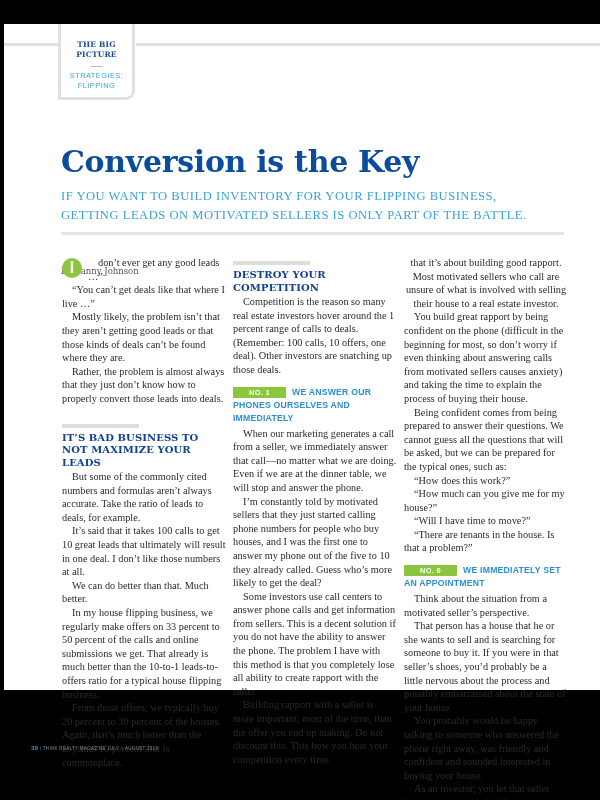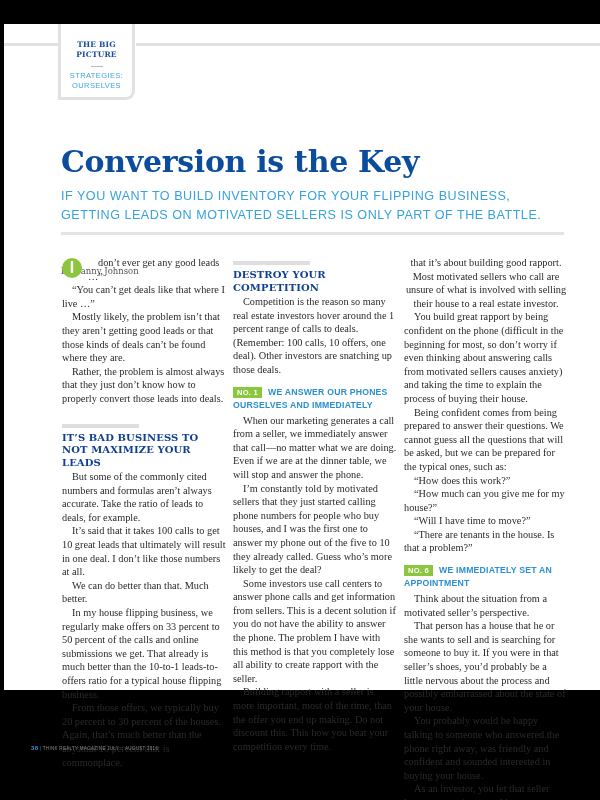--- a/index.html
+++ b/index.html
@@ -6,60 +6,60 @@
   body { width: 600px; height: 800px; background: #000; position: relative; overflow: hidden; font-family: "Liberation Serif", serif; }
   .page { position: absolute; left: 4px; top: 24px; width: 600px; height: 666px; background: #fff; }
   .top-rule-left { position: absolute; left: 0; top: 19px; width: 54px; height: 3px; background: #e1e1e1; }
   .top-rule-right { position: absolute; left: 132px; top: 19px; width: 468px; height: 3px; background: #e1e1e1; }
   .tab { position: absolute; left: 54px; top: 0; width: 77px; height: 76px; border-left: 3px solid #e1e1e1; border-right: 3px solid #e1e1e1; border-bottom: 3px solid #e1e1e1; border-bottom-right-radius: 9px; background: #fff; box-sizing: border-box; text-align: center; }
   .tab-title { font-family: "DejaVu Serif", serif; font-weight: bold; font-size: 7.5px; color: #1a4a9c; line-height: 10px; margin-top: 16px; letter-spacing: 0.2px; }
   .tab-divider { width: 12px; height: 1px; background: #b9b9b9; margin: 6px auto 4px; }
   .tab-sub { font-family: "Liberation Sans", sans-serif; font-size: 7.5px; color: #3ea4de; line-height: 10px; letter-spacing: 0.4px; }
 
   .title { position: absolute; left: 57px; top: 120px; font-family: "DejaVu Serif", serif; font-weight: bold; font-size: 30px; color: #0c4c9c; letter-spacing: -0.3px; white-space: nowrap; }
-  .deck { position: absolute; left: 57px; top: 163px; font-family: Liberation Sans, sans-serif; font-size: 12.6px; color: #35a3dc; line-height: 19px; letter-spacing: 0.5px; }
+  .deck { position: absolute; left: 57px; top: 163px; font-family: Liberation Serif, serif; font-size: 12.6px; color: #35a3dc; line-height: 19px; letter-spacing: 0.5px; }
   .deck div { white-space: nowrap; }
   .byline-rule { position: absolute; left: 57px; top: 208px; width: 503px; height: 3px; background: #e4e4e4; }
   .byline { position: absolute; left: 57px; top: 214px; font-family: "DejaVu Serif", serif; font-size: 8.5px; color: #555; margin-top: 28px; }
 
   .col { position: absolute; top: 232px; width: 164px; font-size: 10.3px; line-height: 13.6px; color: #2a2a2a; }
   .col1 { left: 58px; }
   .col2 { left: 229px; }
   .col3 { left: 400px; }
   .col p { margin: 0; text-indent: 10px; text-align: left; }
   .col p.noindent { text-indent: 0; text-align: center; }
   .dropcap-wrap { position: relative; }
   .dropcap { float: left; width: 20px; height: 20px; border-radius: 50%; background: #8cc63f; color: #fff; font-family: "Liberation Sans", sans-serif; font-weight: bold; font-size: 16px; line-height: 20px; text-align: center; margin: 2px 6px 0 0; }
   .q1 { text-indent: 0; }
   .q2 { text-indent: 20px; }
   .section-rule { width: 77px; height: 4px; background: #dedede; margin: 18px 0 4px; }
   .col2 .section-rule { margin-top: 5px; }
   .section-head { font-family: "DejaVu Serif", serif; font-weight: bold; font-size: 10px; color: #103f93; line-height: 12.5px; letter-spacing: 0.1px; margin: 0 0 1px; }
   .sub-head { font-family: "Liberation Sans", sans-serif; font-weight: bold; font-size: 8.7px; color: #2c8fcf; line-height: 13px; margin: 9px 0 2px; letter-spacing: 0.2px; }
-  .badge { display: inline-block; background: #8cc63f; color: #fff; font-size: 7.5px; padding: 0 4px; line-height: 11px; margin-right: 6px; letter-spacing: 0.3px; }
+  .badge { display: inline-block; background: #8cc63f; color: #fff; font-size: 7.5px; padding: 0 16px; line-height: 11px; margin-right: 6px; letter-spacing: 0.3px; }
   .footer { position: absolute; left: 27px; top: 721px; font-family: "Liberation Sans", sans-serif; font-size: 4.5px; color: #8a8a8a; letter-spacing: 0.3px; white-space: nowrap; }
   .footer .pg { color: #2e8fd0; font-weight: bold; font-size: 6px; }
   .footer .sep { color: #2e8fd0; }
 </style>
 </head>
 <body>
 
 <div class="page">
   <div class="top-rule-left"></div>
   <div class="top-rule-right"></div>
 
   <div class="tab">
     <div class="tab-title">
       <div>THE BIG</div>
       <div>PICTURE</div>
     </div>
     <div class="tab-divider"></div>
     <div class="tab-sub">
       <div>STRATEGIES:</div>
-      <div>OURSELVES</div>
+      <div>FLIPPING</div>
     </div>
   </div>
 
   <div class="title">Conversion is the Key</div>
   <div class="deck">
     <div>IF YOU WANT TO BUILD INVENTORY FOR YOUR FLIPPING BUSINESS,</div>
     <div>GETTING LEADS ON MOTIVATED SELLERS IS ONLY PART OF THE BATTLE.</div>
   </div>
   <div class="byline-rule"></div>
   <div class="byline">by Danny Johnson</div>

